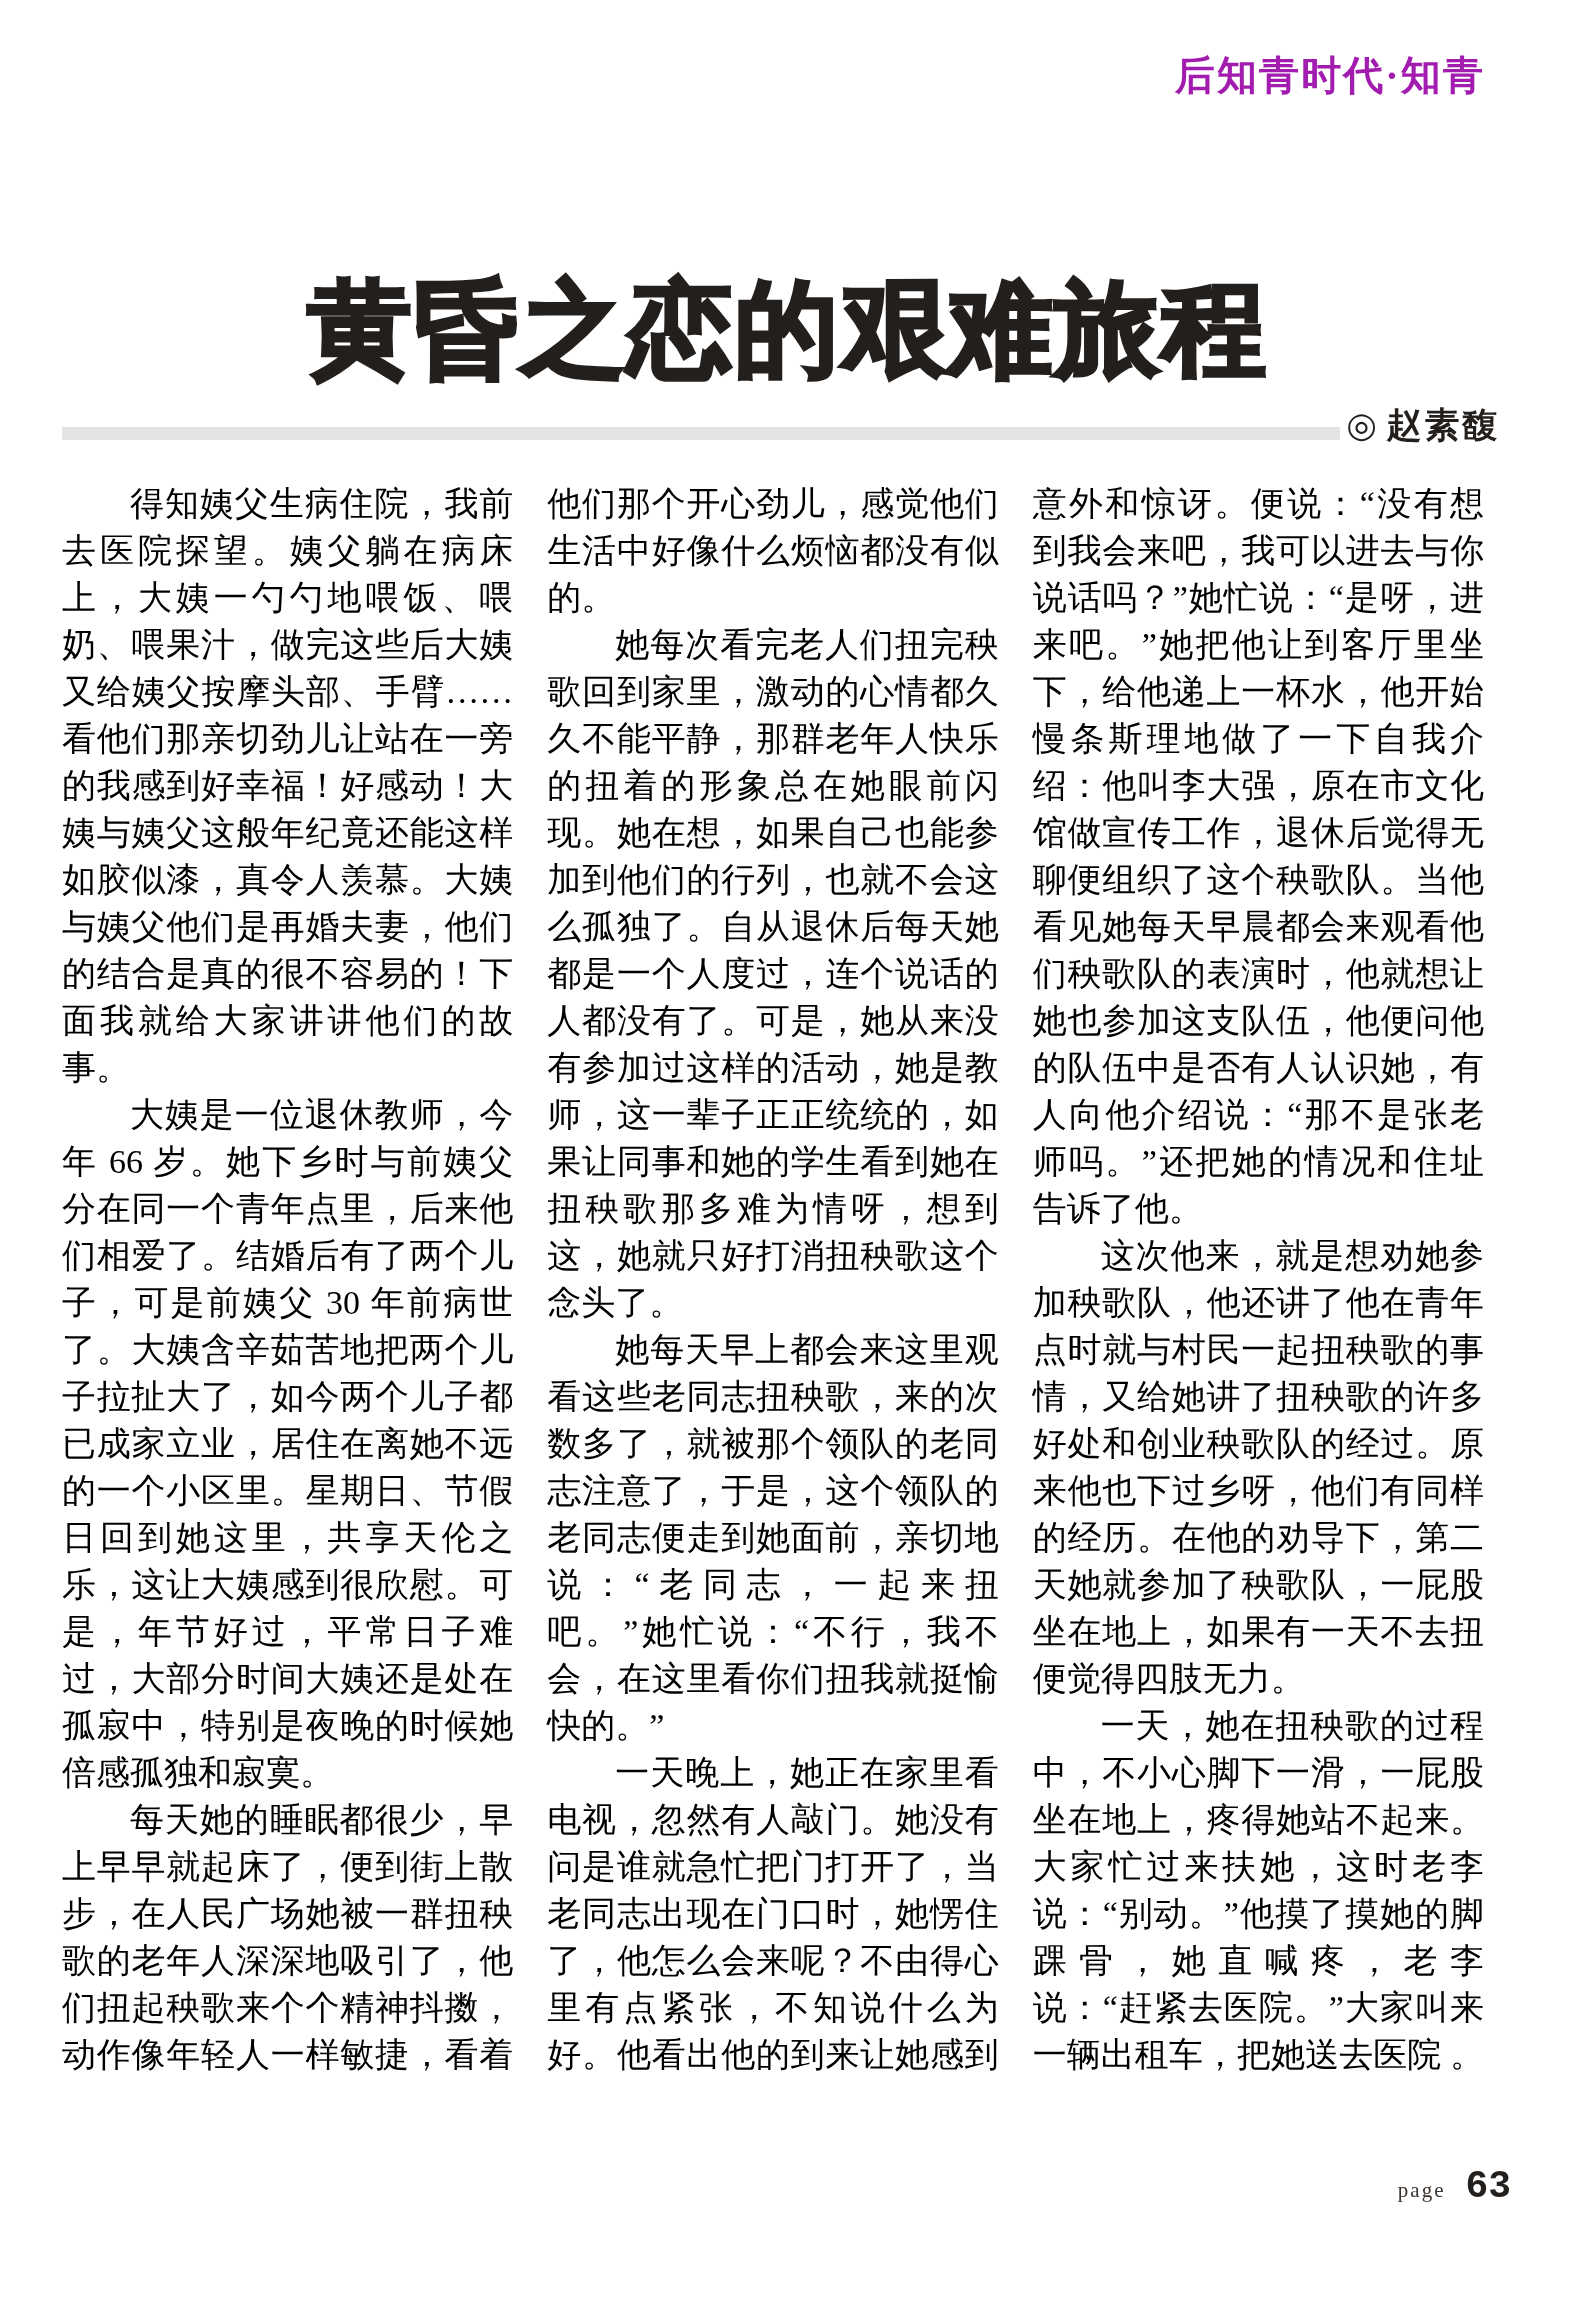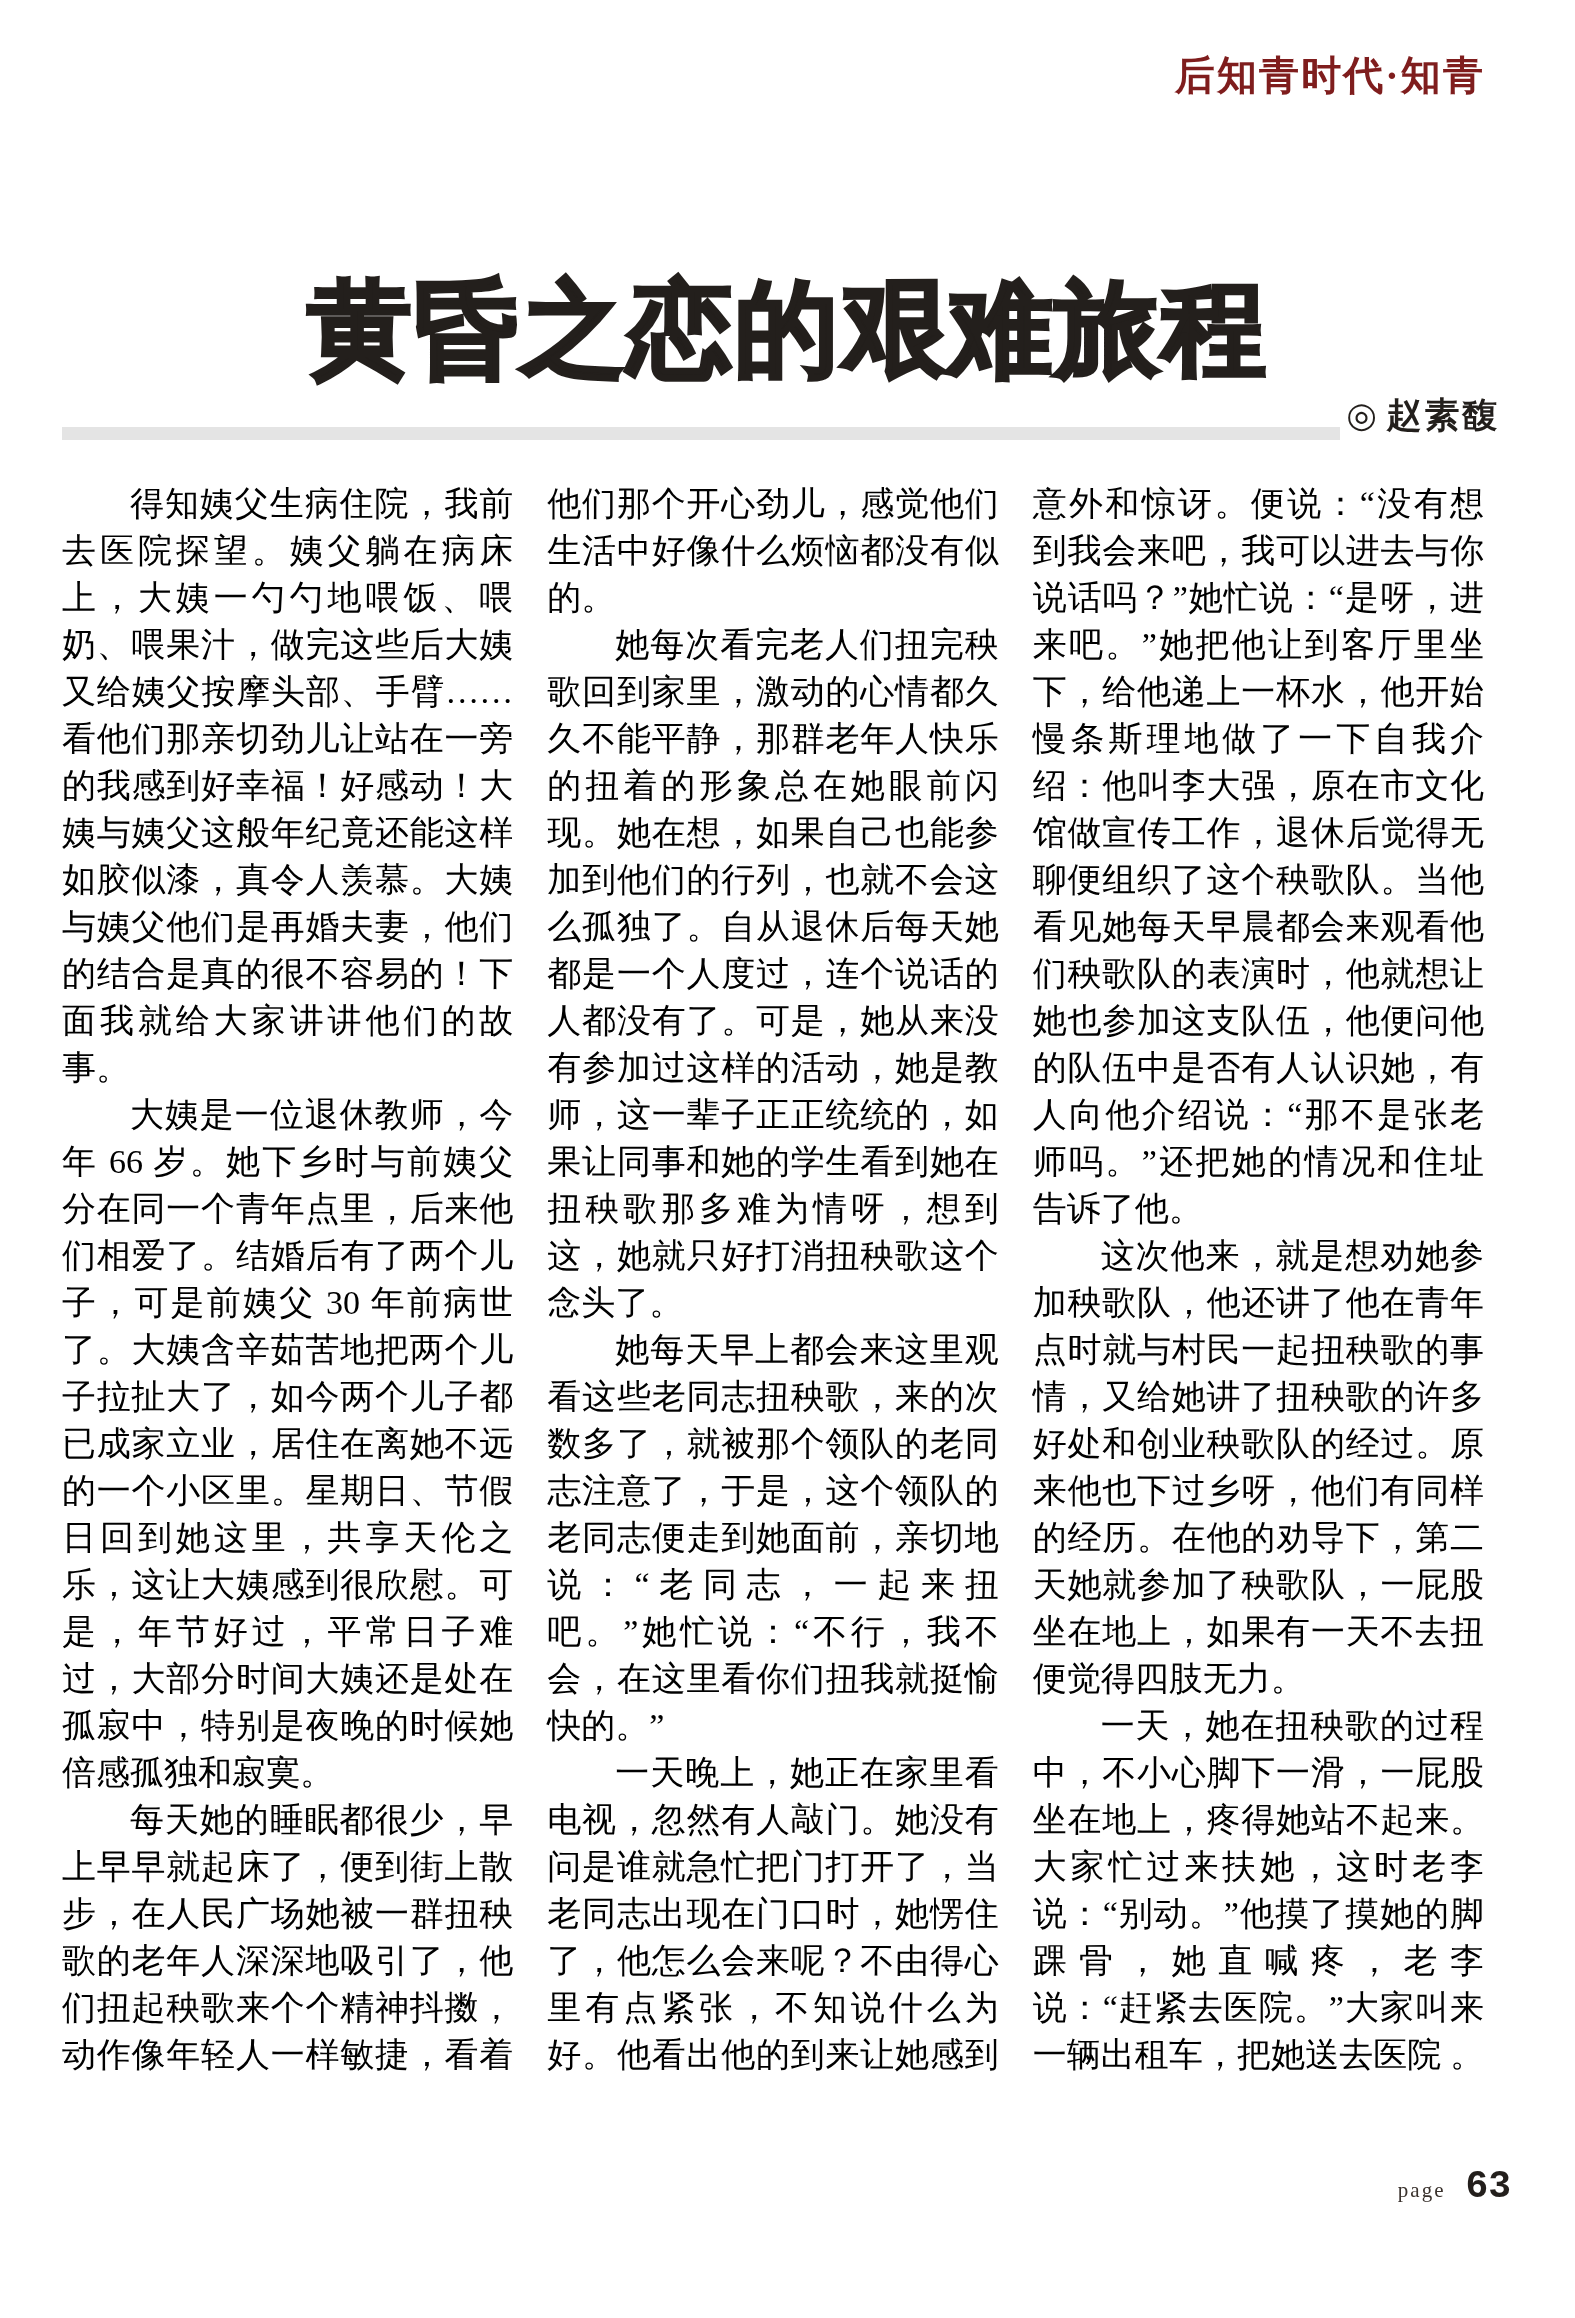--- a/index.html
+++ b/index.html
@@ -16,21 +16,21 @@
     font-family: "Liberation Serif", "DejaVu Serif", serif;
     color: #26201d;
   }
   .section-header {
     position: absolute;
     top: 48px;
     right: 91px;
     font-size: 40px;
     font-weight: 700;
     letter-spacing: 2.1px;
-    color: #7f1d1d;
+    color: #a21caf;
     font-family: "Liberation Serif", "DejaVu Serif", serif;
     white-space: nowrap;
   }
   .article-title {
     position: absolute;
     top: 261px;
     left: 0;
     width: 100%;
     box-sizing: border-box;
     text-align: center;
@@ -45,21 +45,21 @@
   .title-rule {
     position: absolute;
     left: 62px;
     top: 427px;
     width: 1278px;
     height: 13.3px;
     background: #e4e4e4;
   }
   .byline {
     position: absolute;
-    top: 392px;
+    top: 402px;
     right: 76px;
     font-size: 35px;
     font-weight: 700;
     color: #231f1c;
     letter-spacing: 2.8px;
     white-space: nowrap;
   }
   .byline .byline-symbol {
     font-weight: 400;
     margin-right: 9.8px;

